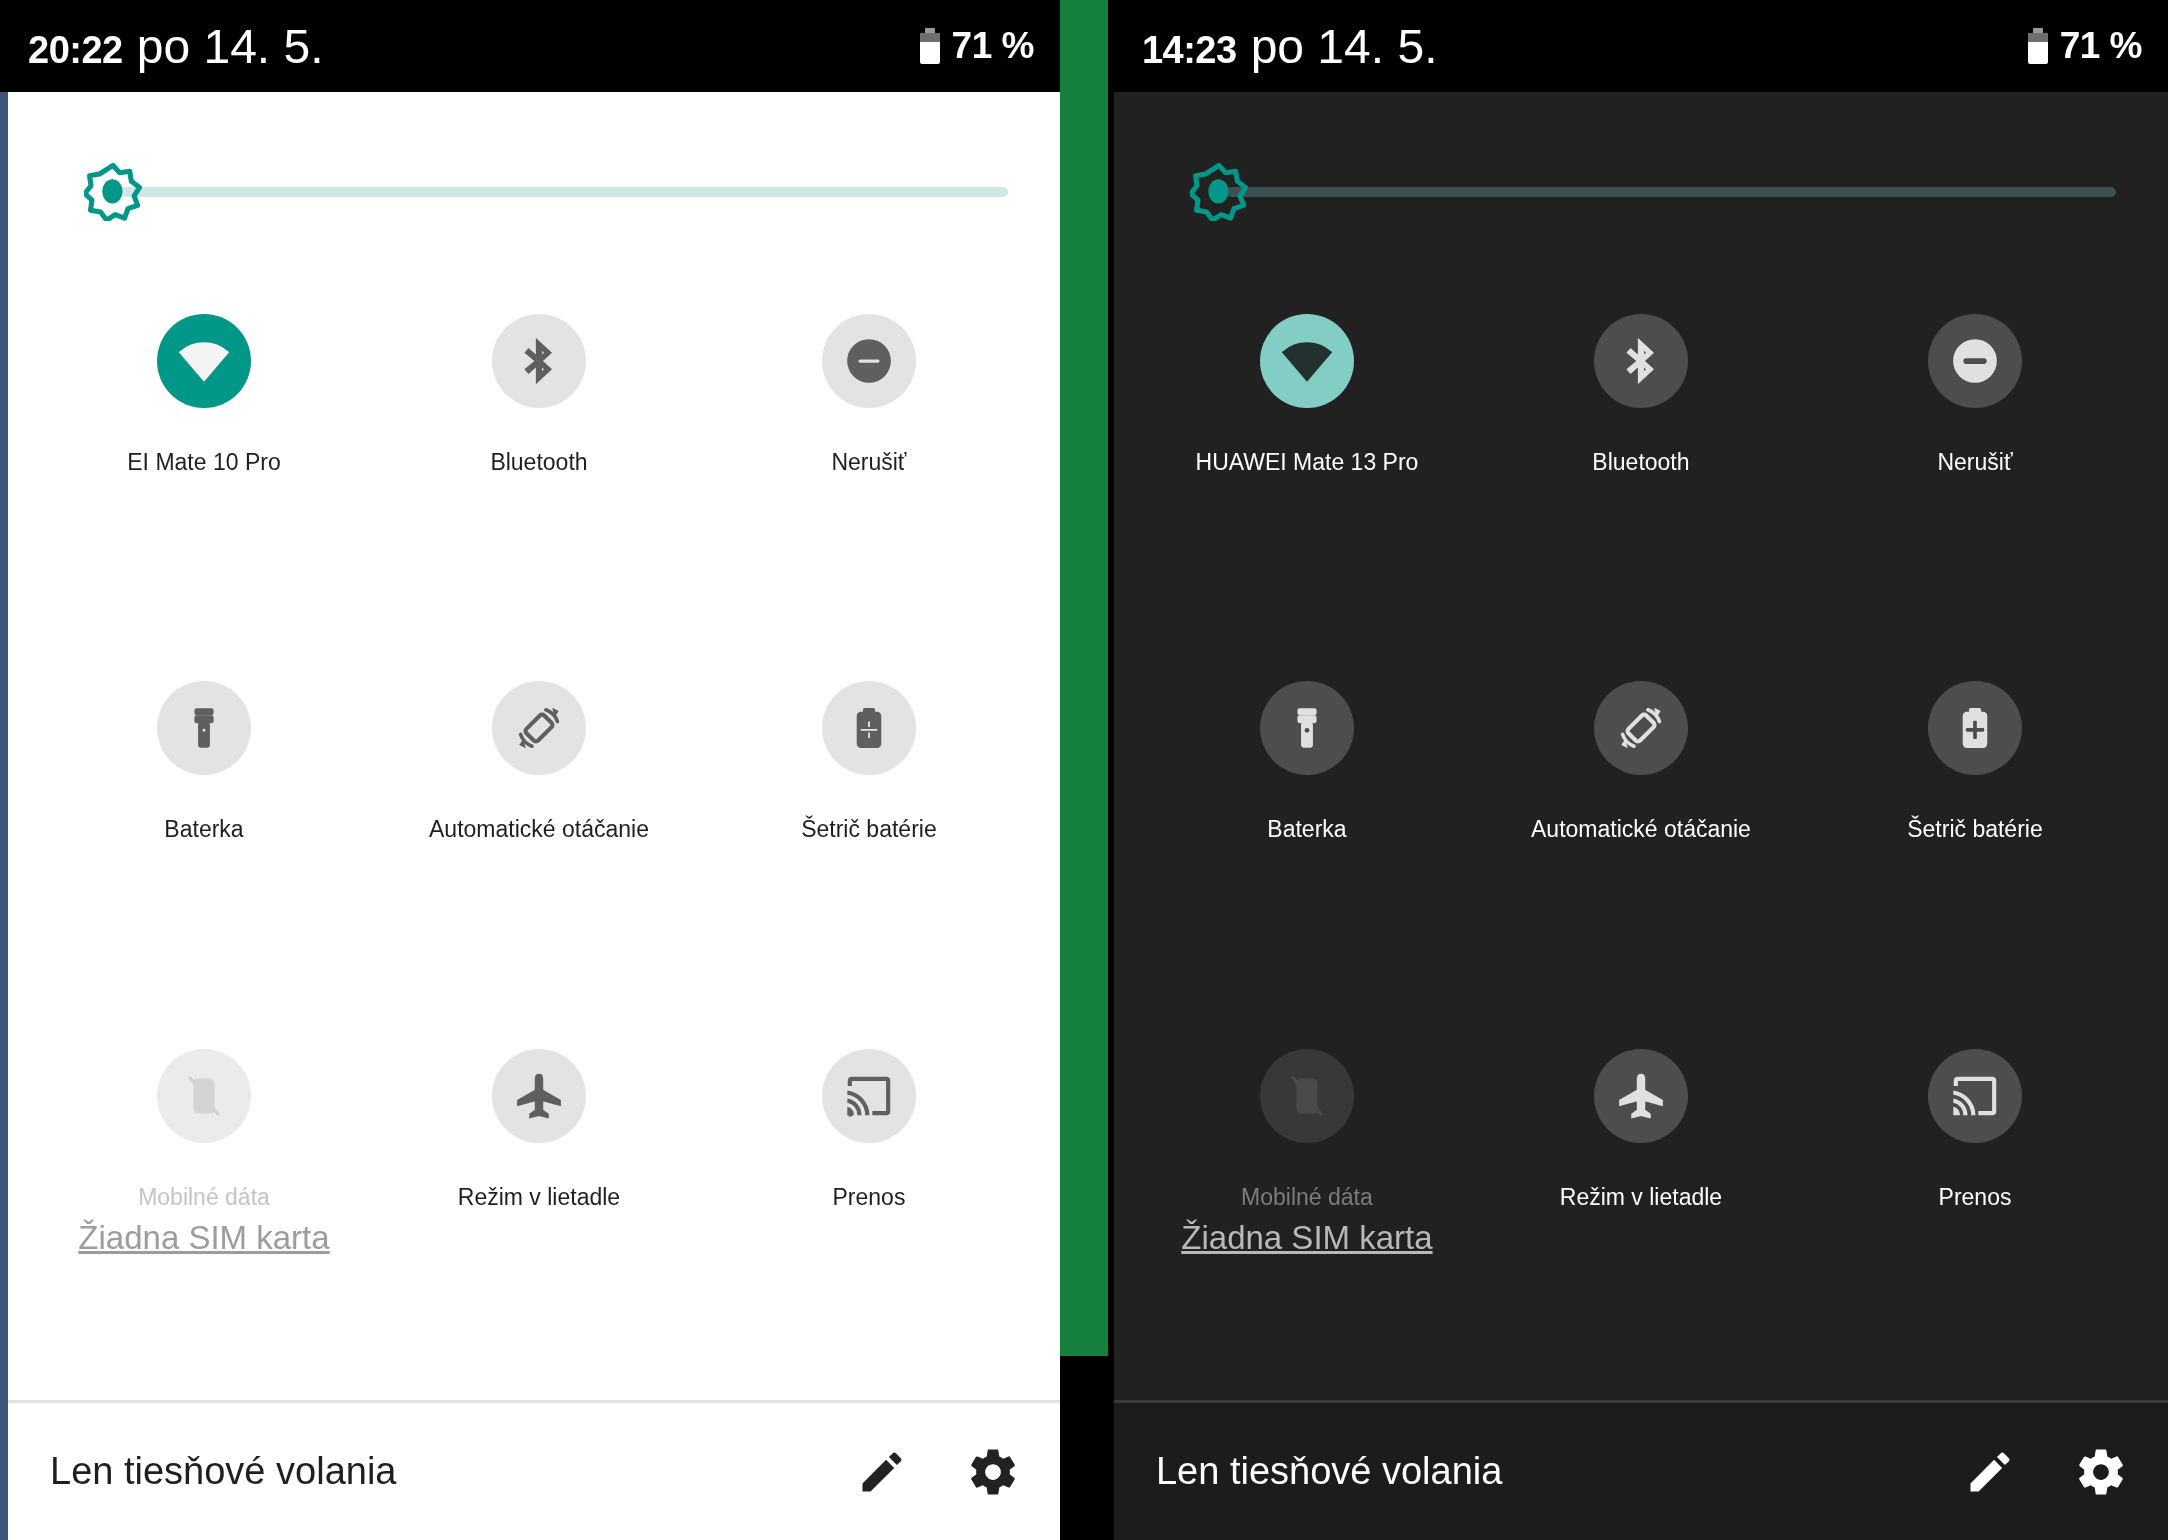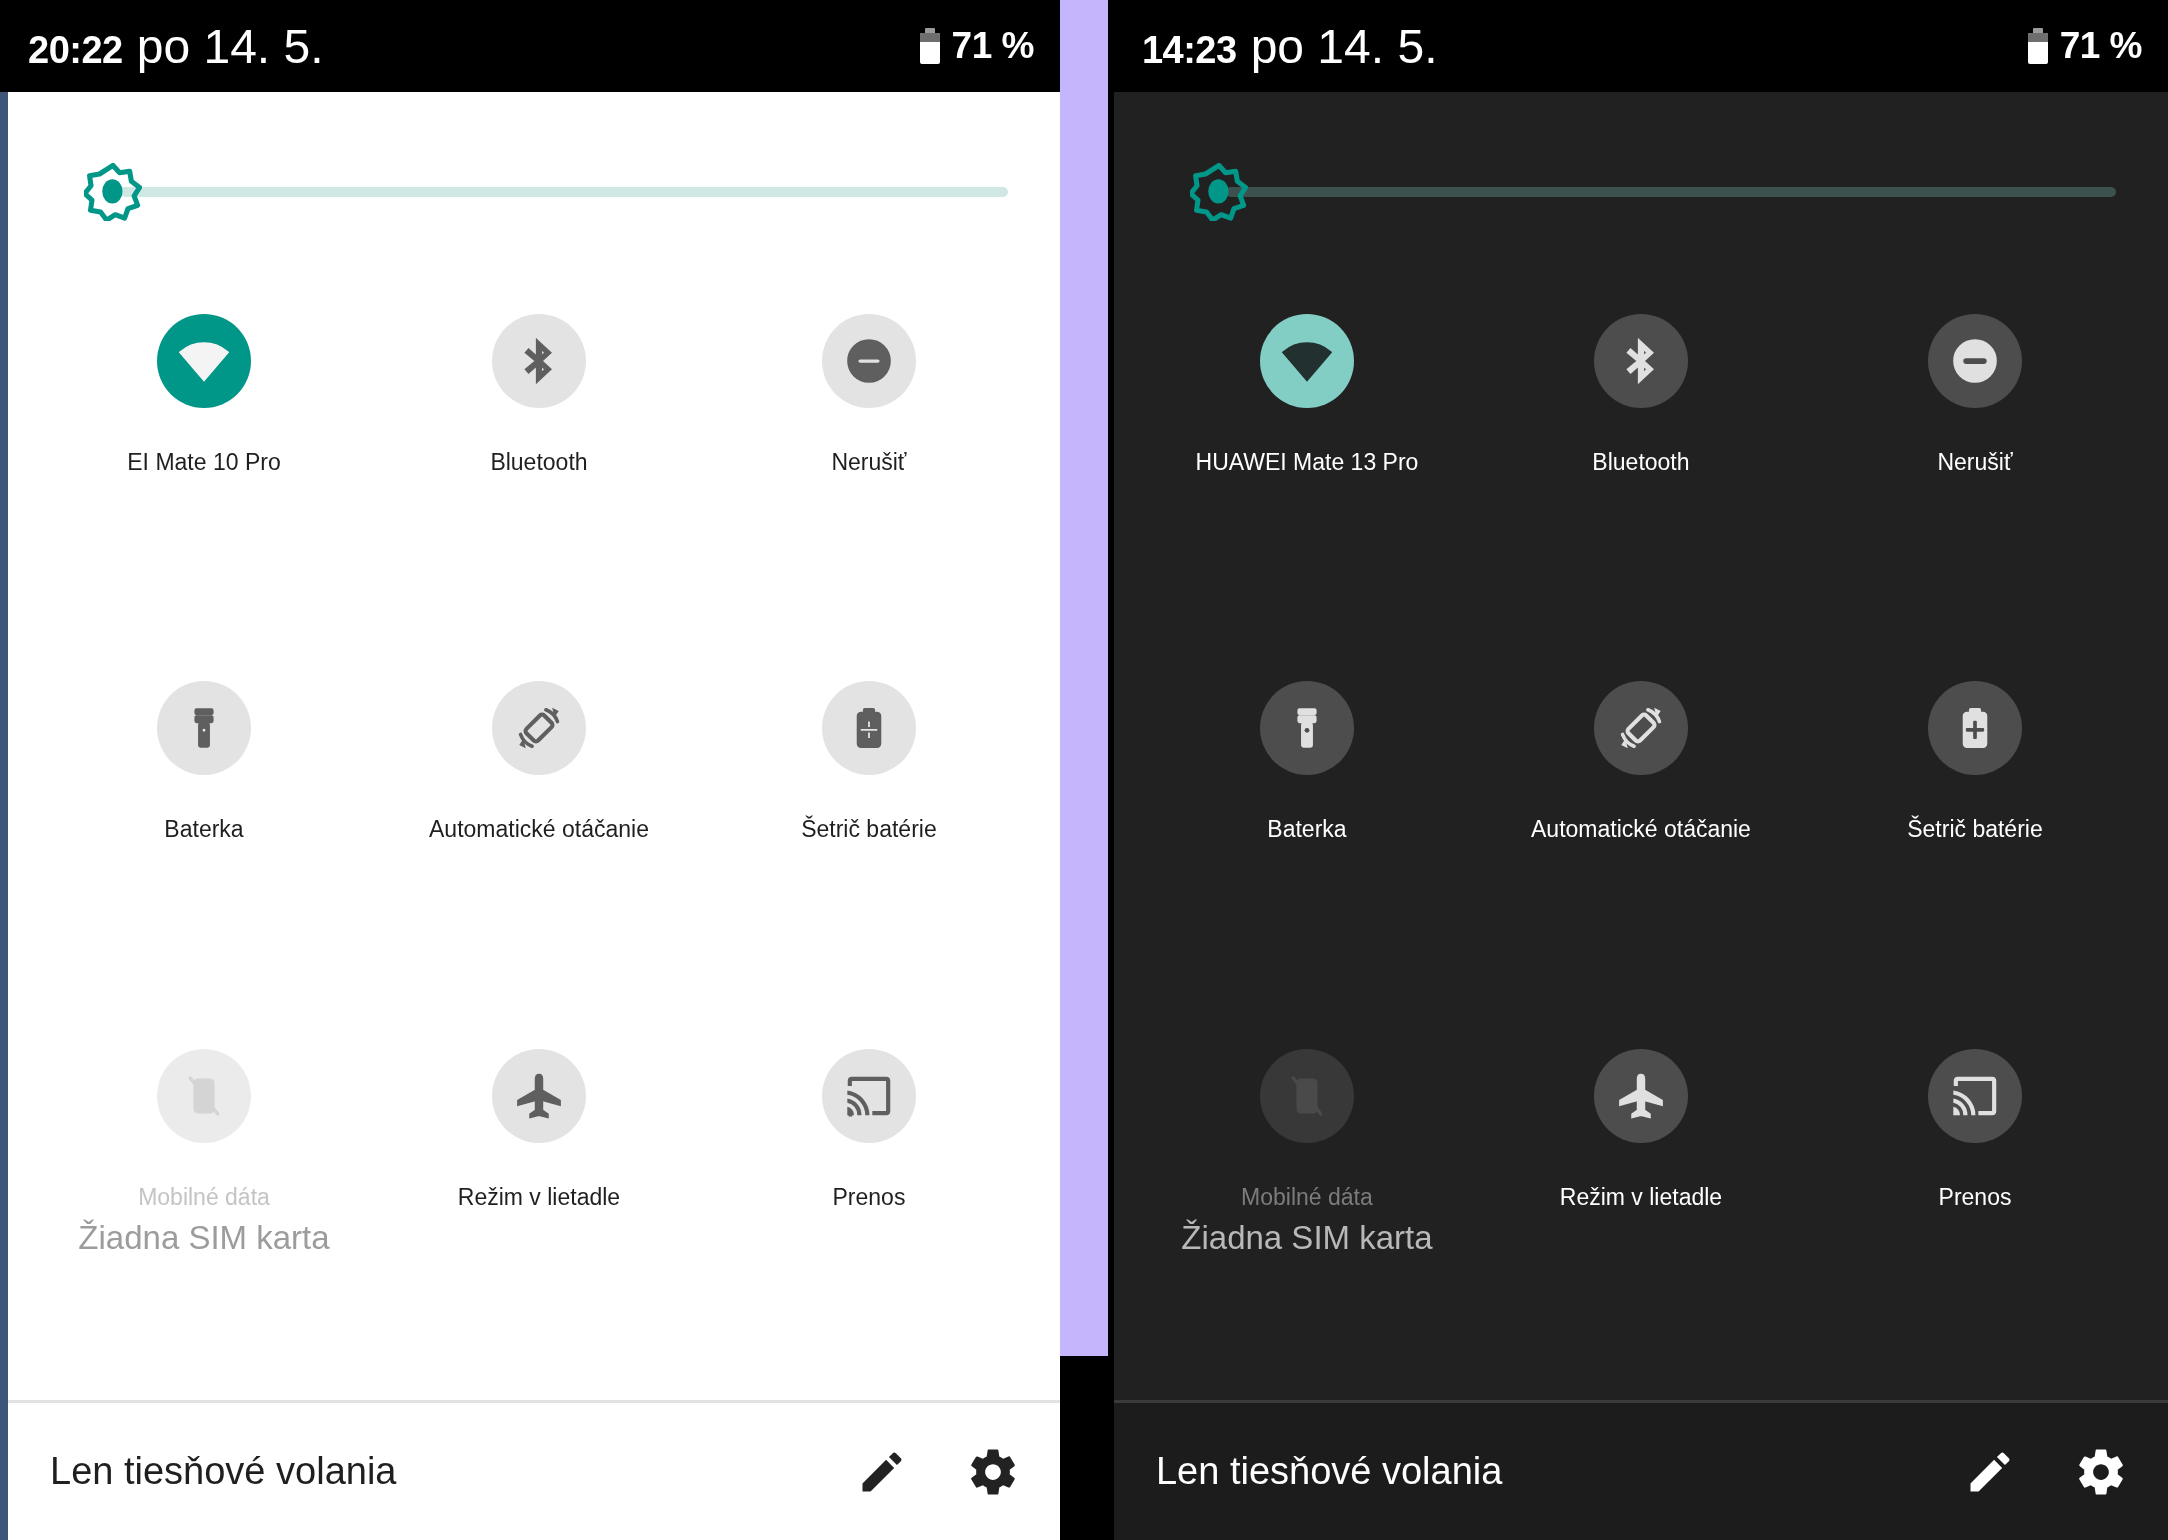--- a/index.html
+++ b/index.html
@@ -2,21 +2,21 @@
 <html><head>
 <meta charset="utf-8">
 <style>
   * { box-sizing: border-box; margin: 0; padding: 0; }
   html, body {
     width: 2168px; height: 1540px;
     background: #000;
     font-family: "Liberation Sans", sans-serif;
     overflow: hidden;
   }
-  .screen { position: relative; width: 2168px; height: 1356px; display: flex; background:#c4b5fd;gap:48px; }
+  .screen { position: relative; width: 2168px; height: 1356px; display: flex; background:#15803d;gap:48px; }
 
   
   .panel {
     position: relative;
     width: 1084px; height: 1540px;
     background: #000;
     overflow: hidden;
   }
   .panel.right { border-left: 6px solid #000; }
 
@@ -114,21 +114,21 @@
 
   .tile-label {
     font-size: 23px; line-height: 40px; text-align:center;
     max-width: 320px;
   }
   .light .tile-label { color:#1f1f1f; }
   .dark  .tile-label { color:#FFFFFF; }
   .light .tile-label.dim { color:#C4C4C4; }
   .dark  .tile-label.dim { color:#7c7c7c; }
   .tile-sub {
-    font-size: 33px; line-height: 42px; text-align:center;
+    font-size: 33px; line-height: 42px; text-align:center;text-decoration:underline;
   }
   .light .tile-sub { color:#9c9c9c; }
   .dark  .tile-sub { color:#B8B8B8; }
 
   
   .tile-label.nowrap {
     white-space: nowrap;
     max-width: none;
     overflow: visible;
   }

